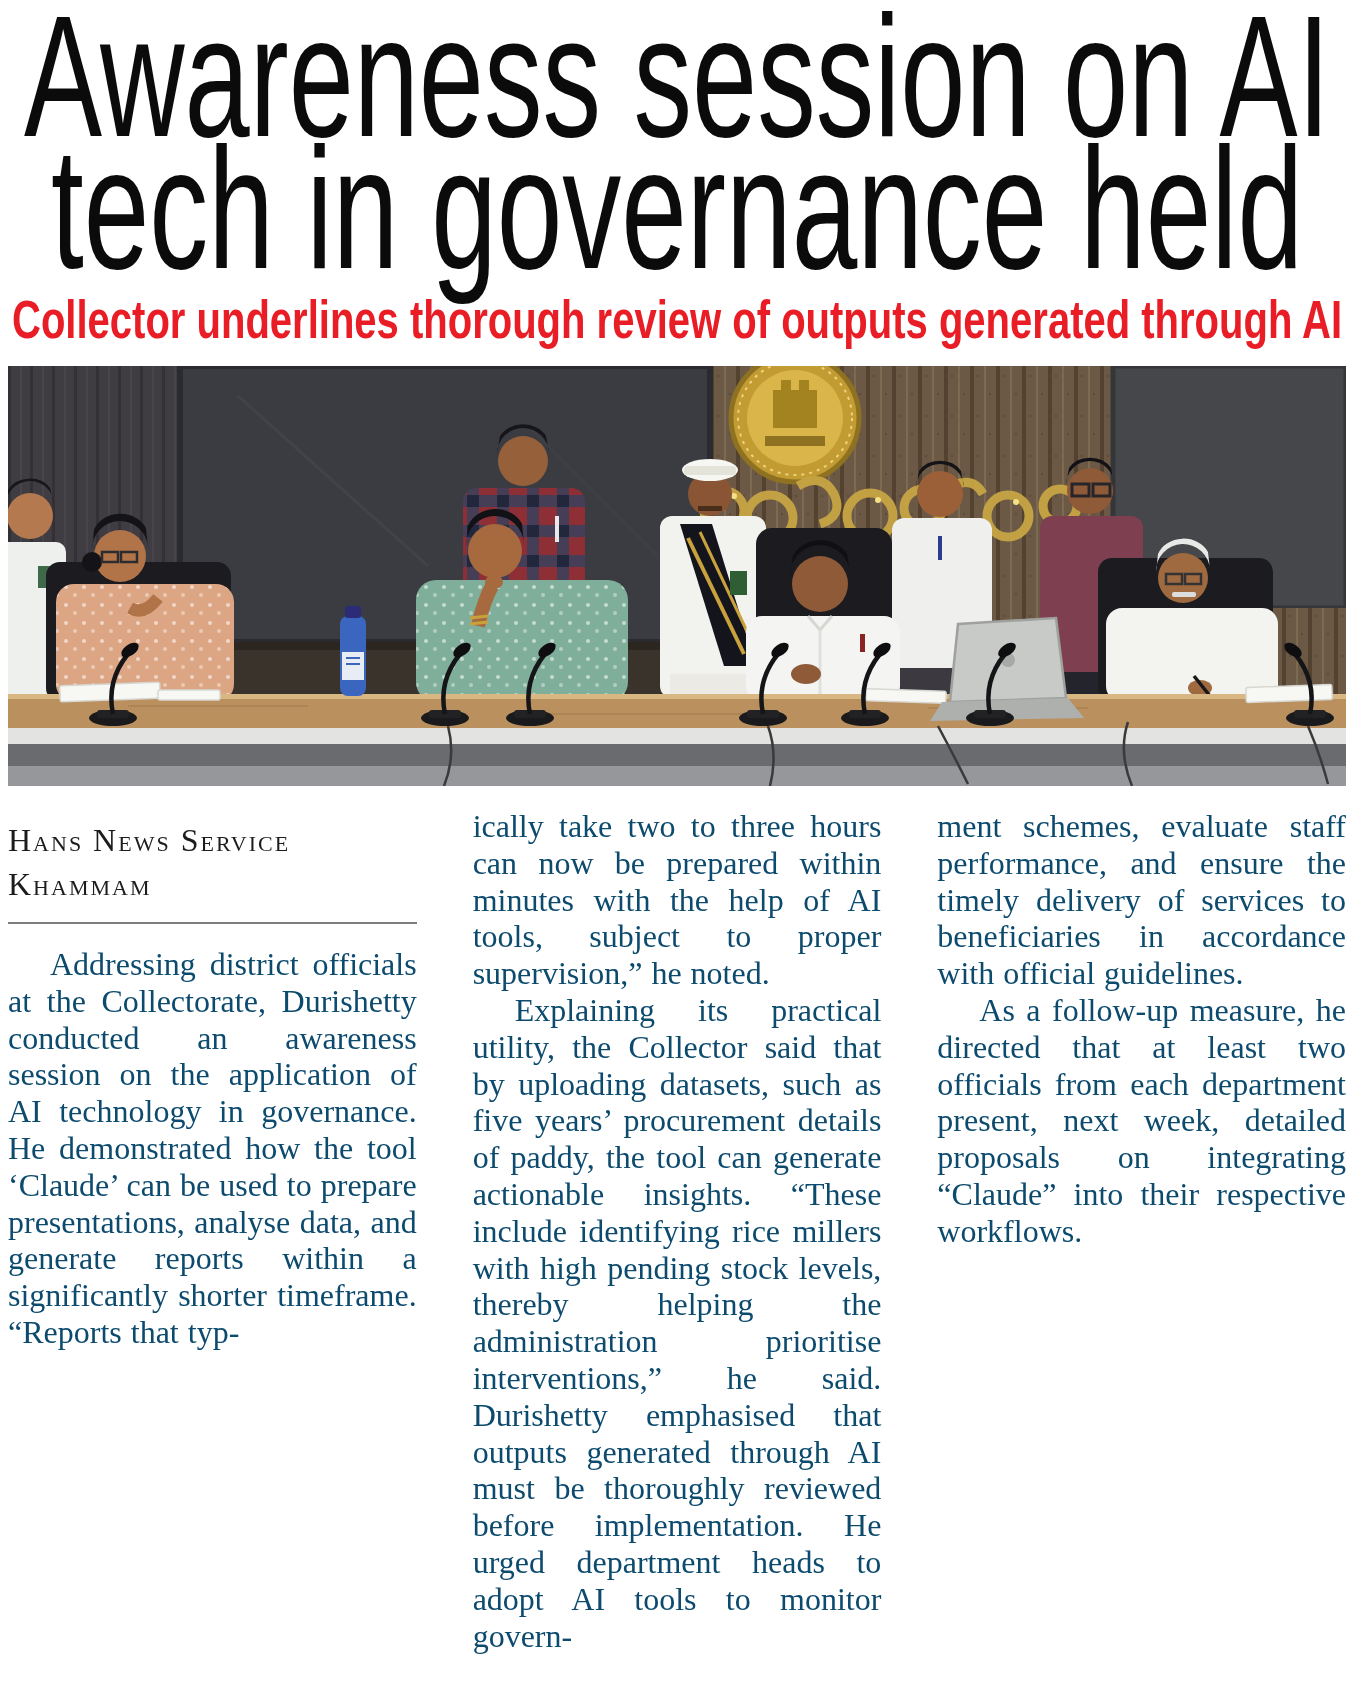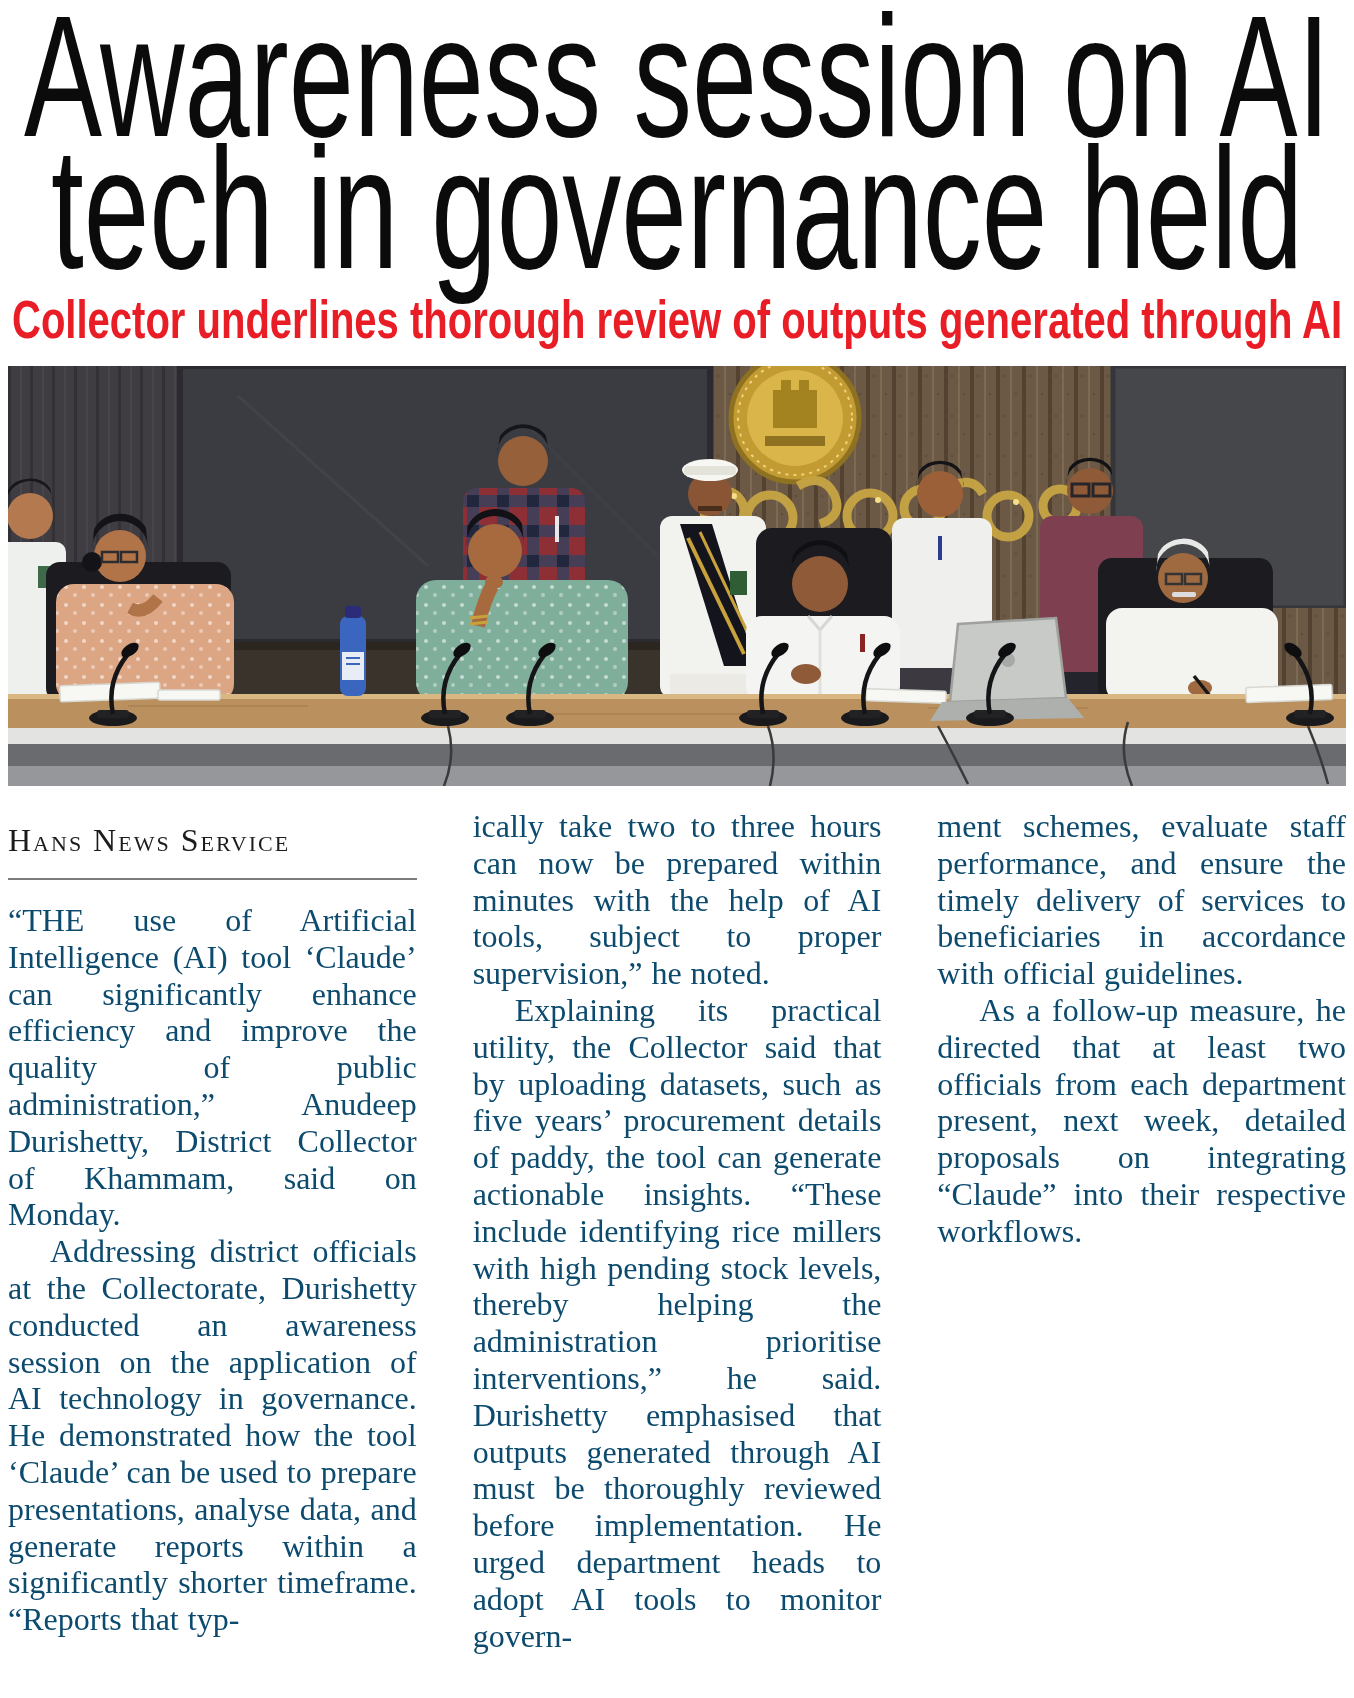--- a/index.html
+++ b/index.html
@@ -250,23 +250,23 @@
     <path d="M1300,360 q12,28 20,58"></path>
   </g>
 </svg>
 </div>
 
 <div class="article">
 
   <div class="col">
     <div class="byline">
       <div>Hans News Service</div>
+      <div>Khammam</div>
     </div>
     <hr class="byline-rule">
-    <p class="para">“THE use of Artificial Intelligence (AI) tool ‘Claude’ can significantly enhance efficiency and improve the quality of public administration,” Anudeep Durishetty, District Collector of Khammam, said on Monday.</p>
     <p class="para indent">Addressing district officials at the Collectorate, Durishetty conducted an awareness session on the application of AI technology in governance. He demonstrated how the tool ‘Claude’ can be used to prepare presentations, analyse data, and generate reports within a significantly shorter timeframe. “Reports that typ-</p>
   </div>
 
   <div class="col">
     <p class="para">ically take two to three hours can now be prepared within minutes with the help of AI tools, subject to proper supervision,” he noted.</p>
     <p class="para indent">Explaining its practical utility, the Collector said that by uploading datasets, such as five years’ procurement details of paddy, the tool can generate actionable insights. “These include identifying rice millers with high pending stock levels, thereby helping the administration prioritise interventions,” he said. Durishetty emphasised that outputs generated through AI must be thoroughly reviewed before implementation. He urged department heads to adopt AI tools to monitor govern-</p>
   </div>
 
   <div class="col">
     <p class="para">ment schemes, evaluate staff performance, and ensure the timely delivery of services to beneficiaries in accordance with official guidelines.</p>

